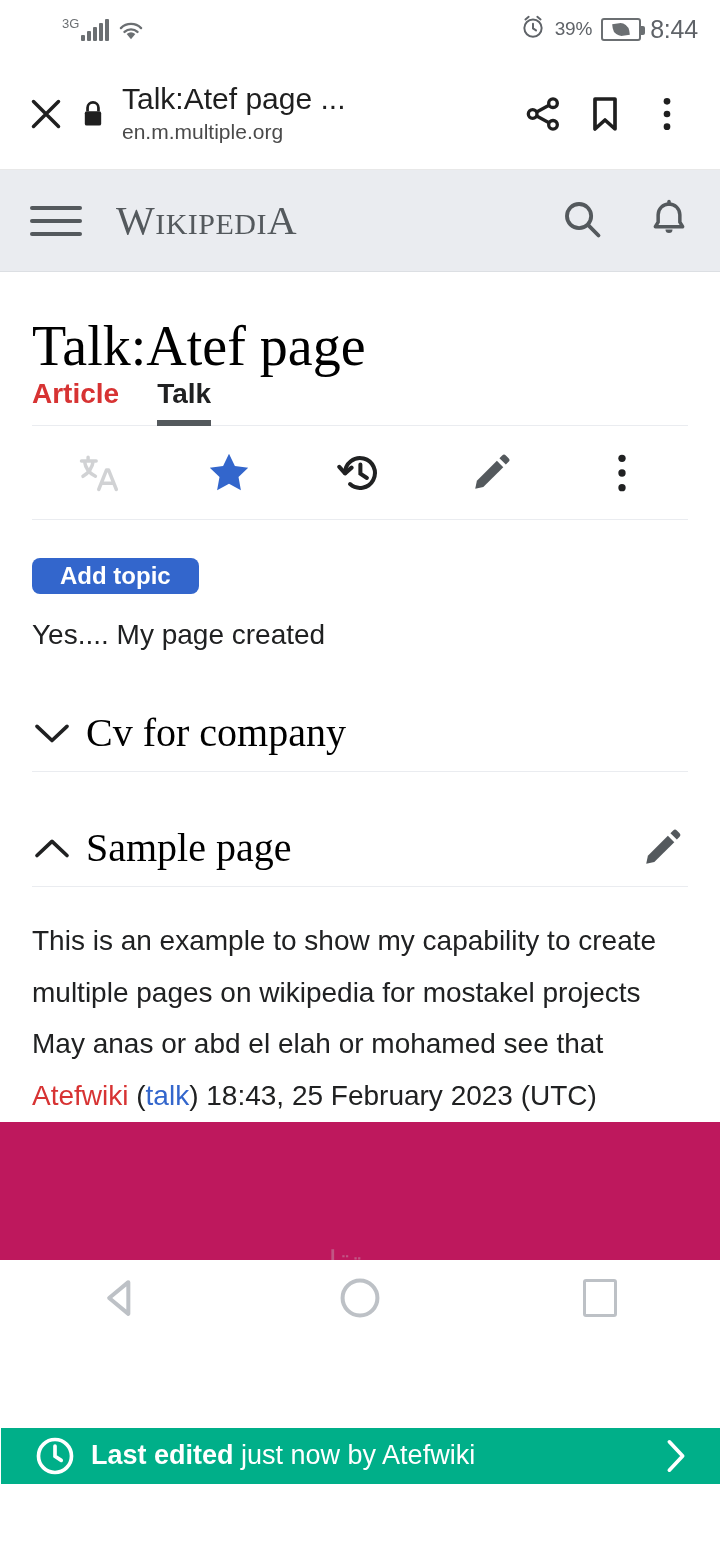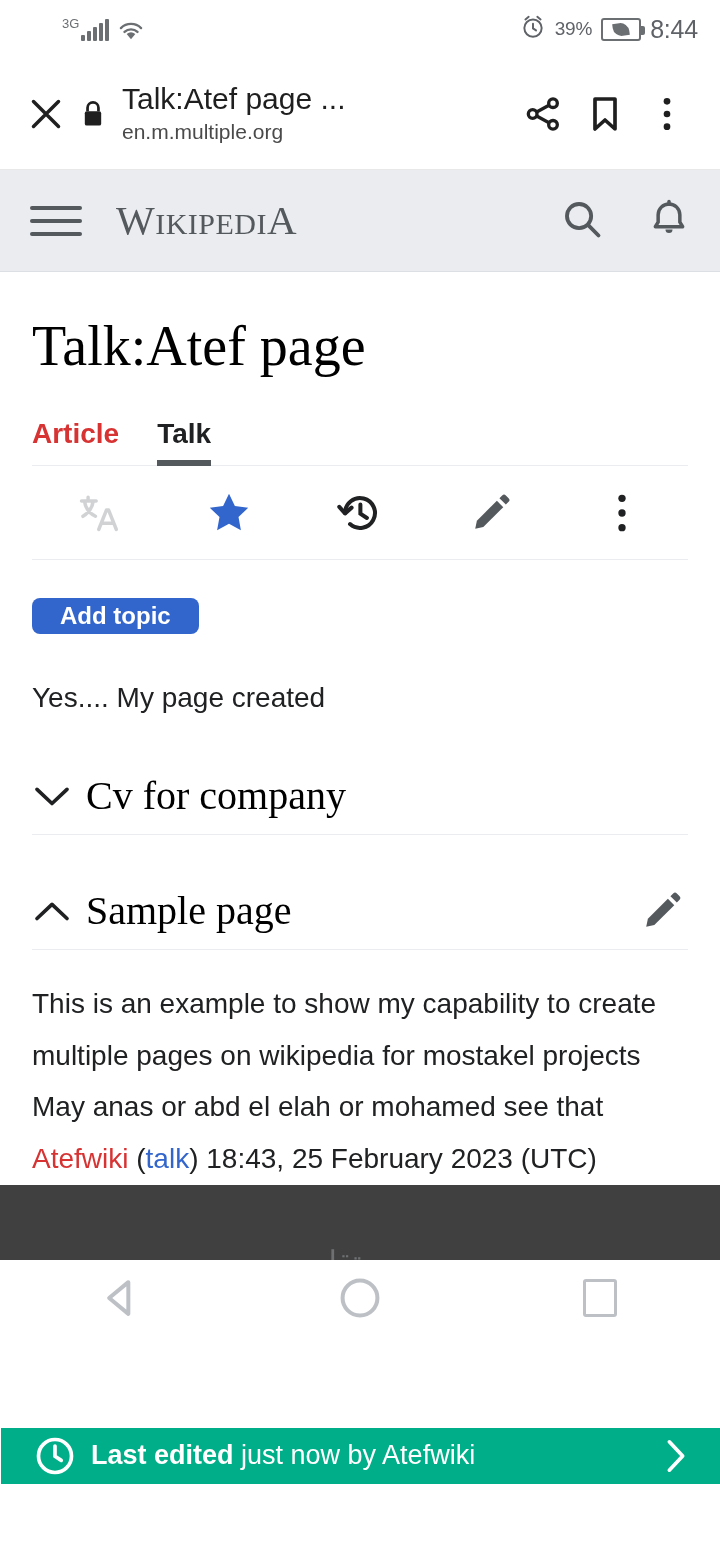--- a/index.html
+++ b/index.html
@@ -2,21 +2,21 @@
 <html><head>
 <meta charset="utf-8">
 <style>
   * { box-sizing: border-box; margin: 0; padding: 0; }
   html, body {
     width: 720px; height: 1560px;
     background: #ffffff;
     font-family: "Liberation Sans", sans-serif;
     overflow: hidden;
   }
-  .screen { position: relative; width: 720px; height: 1336px; background:#404040; }
+  .screen { position: relative; width: 720px; height: 1336px; background:#be185d; }
 
   
   .statusbar {
     height: 58px; width: 100%;
     display: flex; align-items: center;
     padding: 0 22px;
     background: #ffffff;
     color: #6b6f72;
   }
   .sb-left { display: flex; align-items: flex-end; gap: 7px; padding-left: 40px; }
@@ -78,21 +78,21 @@
   .wordmark .sc { font-size: 30px; }
   .wh-right { margin-left:auto; display:flex; align-items:center; gap: 44px; }
 
   
   .content { padding: 0 32px; background:#fff; }
   .pagetitle {
     font-family: "Liberation Serif", serif;
     font-size: 56px; color: #000; font-weight: 400;
     padding-top: 42px; line-height: 1.15;
   }
-  .tabs { display:flex; gap: 38px; margin-top: 40px; }
+  .tabs { display:flex; gap: 38px; }
   .tab { font-size: 28px; font-weight: 700; padding-bottom: 16px; position:relative; }
   .tab.redlink { color:#d73333; }
   .tab.active { color:#202122; }
   .tab.active:after{
     content:""; position:absolute; left:0; right:0; bottom:0; height:6px; background:#54595d;
   }
   .tabs-rule { height:1px; background:#eaecf0; margin-top:-1px; }
 
   .iconbar {
     display:flex; align-items:center;
@@ -106,21 +106,21 @@
   .addtopic-wrap { padding: 38px 0 0 0; }
   .btn-addtopic {
     display:inline-block; background:#3366cc; color:#fff;
     font-size:24px; font-weight:700;
     padding: 4px 28px; border:none; border-radius: 8px;
     font-family:"Liberation Sans", sans-serif; cursor:pointer;
   }
 
   .para {
     font-size: 28px; color: #202122; line-height: 1.55;
-    margin-top: 42px;
+    margin-top: 19px;
   }
   .section-head {
     display:flex; align-items:center;
     margin-top: 54px; padding-bottom: 16px;
     border-bottom: 1px solid #eaecf0;
   }
   .chev { width: 46px; flex:none; display:flex; align-items:center; }
   .section-title {
     font-family:"Liberation Serif", serif;
     font-size: 40px; color:#000; font-weight:400; line-height:1.1;

